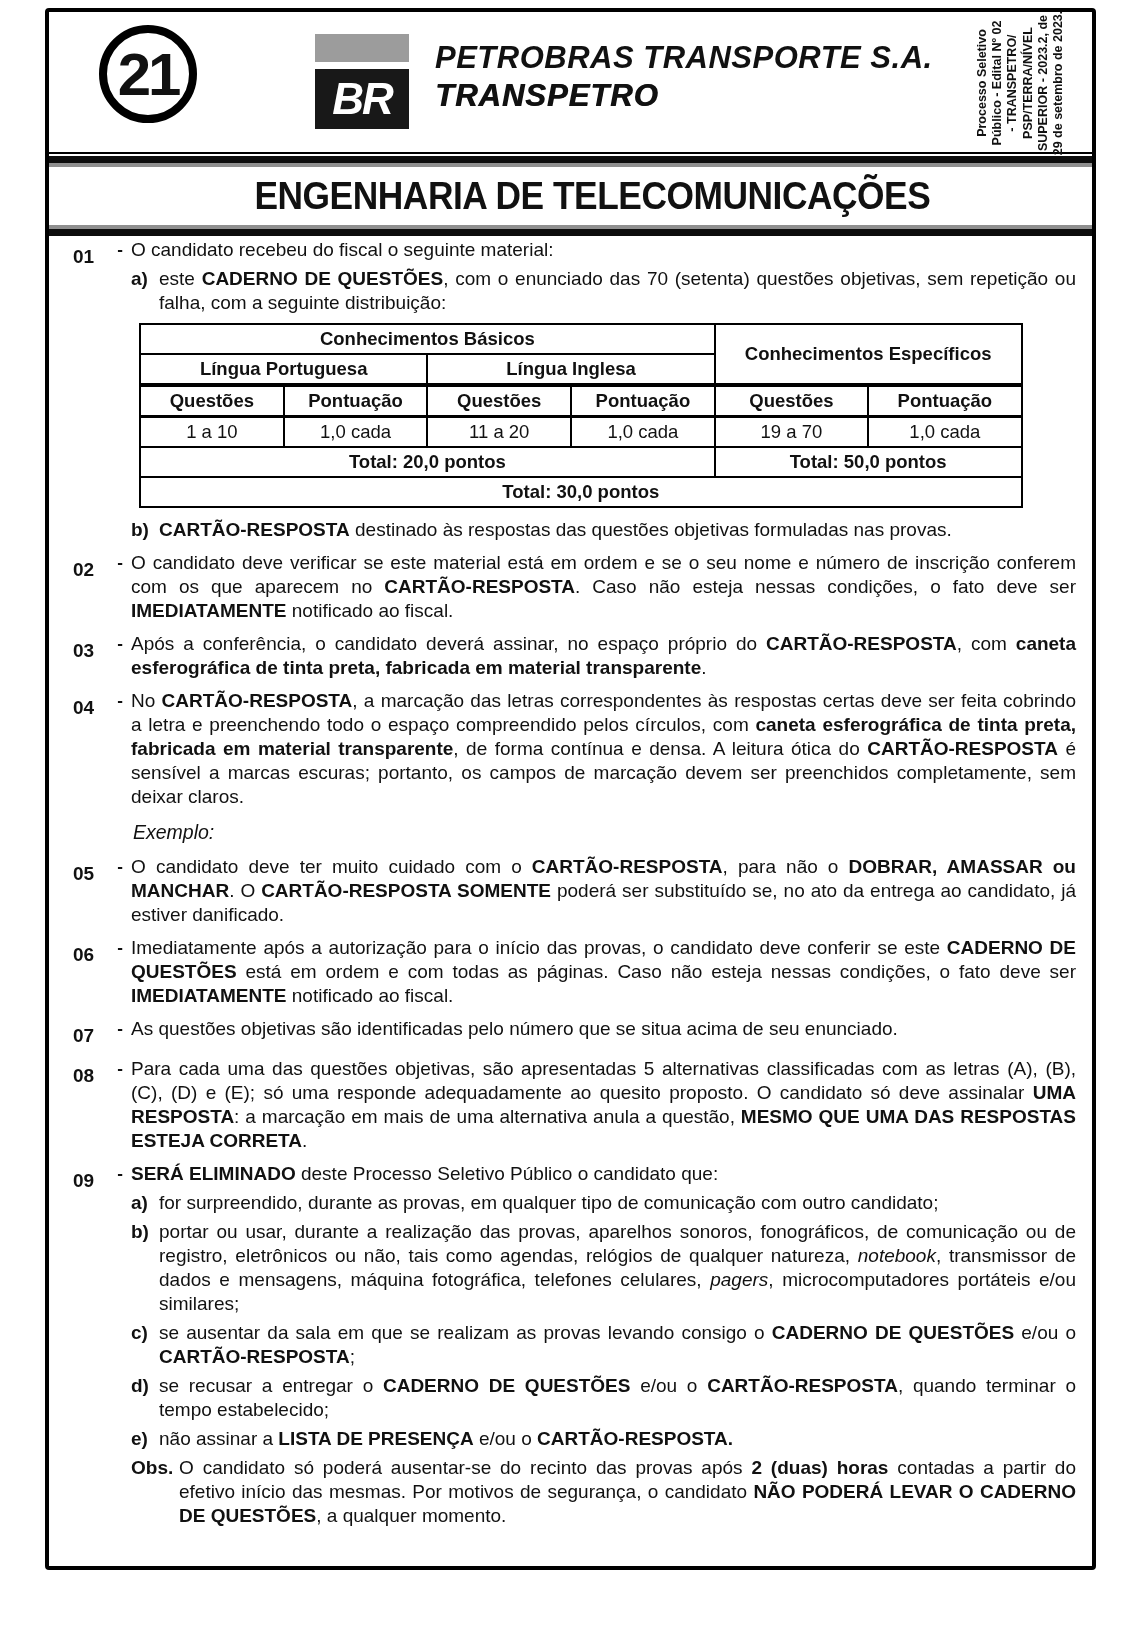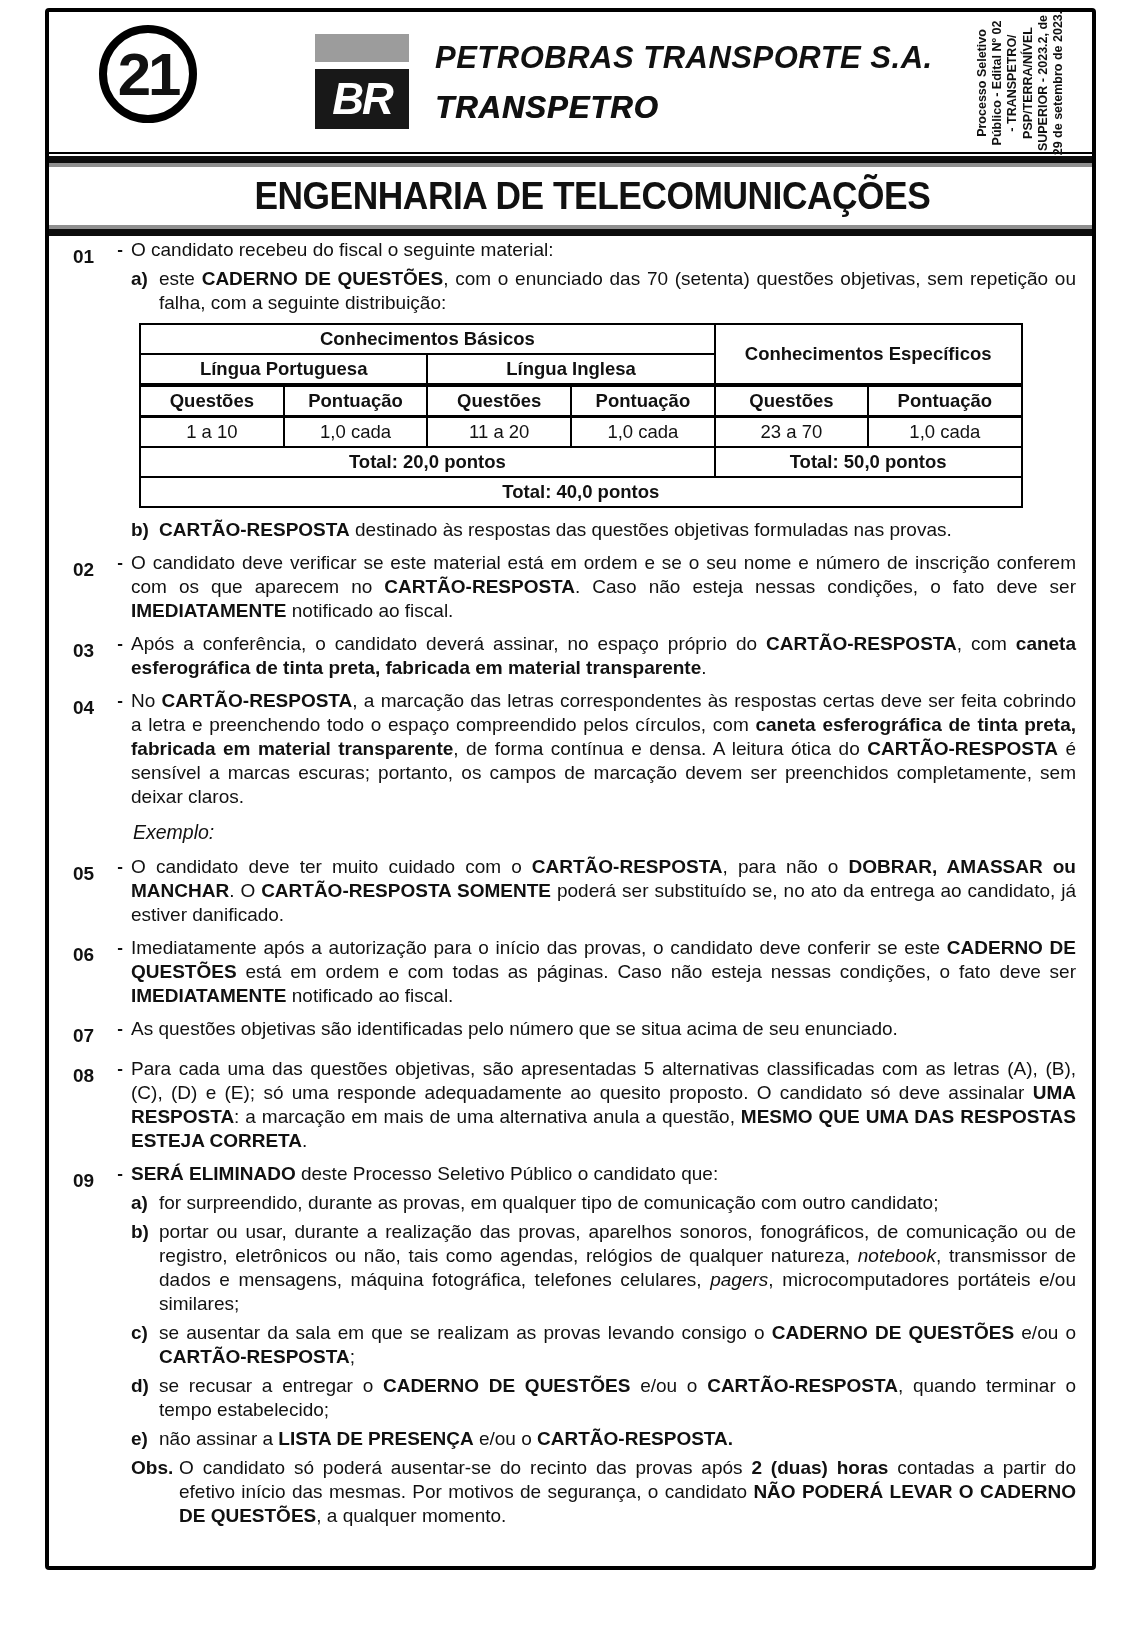--- a/index.html
+++ b/index.html
@@ -12,21 +12,21 @@
   .num-circle{position:absolute;left:50px;top:13px;width:98px;height:98px;border:8px solid #000;
               border-radius:50%;display:flex;align-items:center;justify-content:center;
               font-size:60px;font-weight:bold;letter-spacing:-3px;box-sizing:border-box;}
   .br-logo{position:absolute;left:266px;top:22px;width:94px;height:95px;}
   .br-gray{height:28px;background:#9c9c9c;}
   .br-white{height:7px;background:#fff;}
   .br-black{height:60px;background:#181818;color:#fff;display:flex;align-items:center;justify-content:center;
             font-style:italic;font-weight:bold;font-size:44px;letter-spacing:-2px;}
   .company{position:absolute;left:386px;top:28px;font-style:italic;}
   .company-1{font-size:31px;font-weight:bold;letter-spacing:0.5px;white-space:nowrap;}
-  .company-2{font-size:31px;font-weight:bold;margin-top:14px;letter-spacing:1px;
+  .company-2{font-size:31px;font-weight:bold;margin-top:2px;letter-spacing:1px;
              text-shadow:0.7px 0 0 currentColor;white-space:nowrap;}
   .vert{position:absolute;top:24px;right:-6px;width:152px;height:94px;
         transform:rotate(-90deg);transform-origin:center;
         font-size:12.5px;font-weight:bold;line-height:15.2px;text-align:center;white-space:nowrap;}
   
   .bar-black{height:7px;background:#0d0d0d;}
   .bar-gray{height:4px;background:#8f8f8f;}
   .gap2{height:2px;}
   .title-band{height:58px;display:flex;align-items:center;justify-content:center;padding-left:44px;}
   .doc-title{font-size:38px;font-weight:bold;letter-spacing:-0.5px;transform:scaleX(0.93);white-space:nowrap;}
@@ -120,29 +120,29 @@
         <td class="bold thick3" style="width:16.3%">Questões</td>
         <td class="bold thick3" style="width:16.3%">Pontuação</td>
         <td class="bold thick3" style="width:17.4%">Questões</td>
         <td class="bold thick3" style="width:17.4%">Pontuação</td>
       </tr>
       <tr>
         <td>1 a 10</td>
         <td>1,0 cada</td>
         <td>11 a 20</td>
         <td>1,0 cada</td>
-        <td>23 a 70</td>
+        <td>19 a 70</td>
         <td>1,0 cada</td>
       </tr>
       <tr>
         <td colspan="4" class="bold">Total: 20,0 pontos</td>
         <td colspan="2" class="bold">Total: 50,0 pontos</td>
       </tr>
       <tr>
-        <td colspan="6" class="bold">Total: 40,0 pontos</td>
+        <td colspan="6" class="bold">Total: 30,0 pontos</td>
       </tr>
     </tbody>
   </table>
 <div class="sub">
             <div class="slabel">b)</div>
             <div class="stext"><span class="b">CARTÃO-RESPOSTA</span> destinado às respostas das questões objetivas formuladas nas provas.</div>
           </div></div>
       </div>
       <div class="item">
         <div class="inum">02</div>

